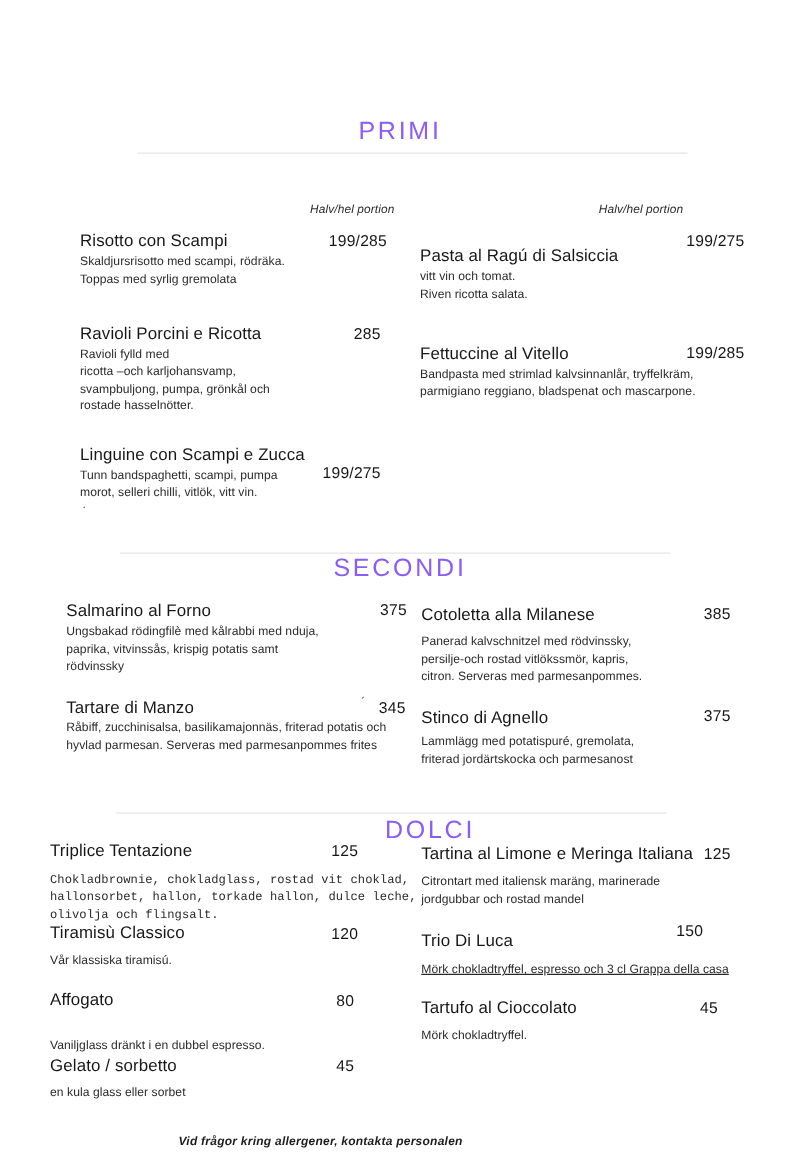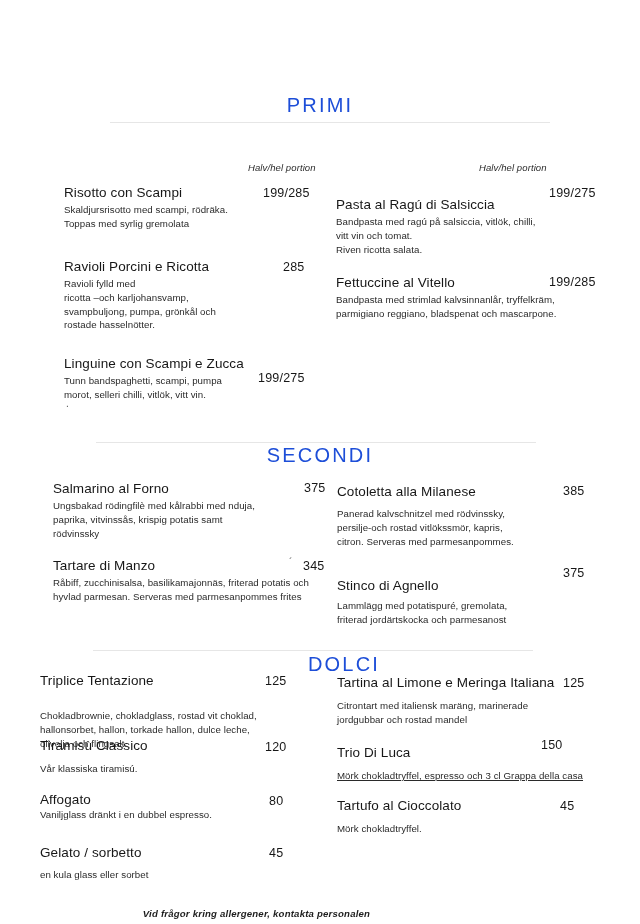--- a/index.html
+++ b/index.html
@@ -23,21 +23,21 @@
   }
 
   
   .section-heading {
     position: absolute;
     width: 640px;
     text-align: center;
     font-size: 20px;
     font-weight: 300;
     letter-spacing: 2.2px;
-    color: #1d4ed8;
+    color: #8b5cf6;
     font-family: "Liberation Sans", sans-serif;
   }
   .rule {
     position: absolute;
     height: 1px;
     background: #e6e6e6;
   }
 
   
   .item {
@@ -129,21 +129,20 @@
       <span class="ln">Tunn bandspaghetti, scampi, pumpa</span>
       <span class="ln">morot, selleri chilli, vitlök, vitt vin.</span>
     </div>
   </div>
   <div class="stray-mark" style="top:398px; left:66px;">.</div>
   <div class="price" style="top:371px; left:258px;">199/275</div>
 
   <div class="item" style="top:197px; left:336px; width:250px;">
     <div class="item-title">Pasta al Ragú di Salsiccia</div>
     <div class="item-desc">
-      <span class="ln">Bandpasta med ragú på salsiccia,  vitlök, chilli,</span>
       <span class="ln">vitt vin och tomat.</span>
       <span class="ln">Riven ricotta salata.</span>
     </div>
   </div>
   <div class="price" style="top:186px; left:549px;">199/275</div>
 
   <div class="item" style="top:275px; left:336px; width:250px;">
     <div class="item-title">Fettuccine al Vitello</div>
     <div class="item-desc">
       <span class="ln">Bandpasta med strimlad kalvsinnanlår, tryffelkräm,</span>
@@ -178,53 +177,53 @@
   <div class="item" style="top:484px; left:337px; width:240px;">
     <div class="item-title">Cotoletta alla Milanese</div>
     <div class="item-desc" style="margin-top:7px;">
       <span class="ln">Panerad kalvschnitzel med rödvinssky,</span>
       <span class="ln">persilje-och rostad vitlökssmör, kapris,</span>
       <span class="ln">citron. Serveras med parmesanpommes.</span>
     </div>
   </div>
   <div class="price" style="top:484px; left:563px;">385</div>
 
-  <div class="item" style="top:566px; left:337px; width:240px;margin-top:12px;">
+  <div class="item" style="top:566px; left:337px; width:240px;">
     <div class="item-title">Stinco di Agnello</div>
     <div class="item-desc" style="margin-top:5px;">
       <span class="ln">Lammlägg med potatispuré, gremolata,</span>
       <span class="ln">friterad jordärtskocka och parmesanost</span>
     </div>
   </div>
   <div class="price" style="top:566px; left:563px;">375</div>
 
   <div class="rule" style="top:650px; left:93px; width:440px;"></div>
   <div class="section-heading" style="top:653px;margin-left:24px;">DOLCI</div>
 
   <div class="item" style="top:673px; left:40px; width:260px;">
     <div class="item-title">Triplice Tentazione</div>
-    <div class="item-desc" style="margin-top:20px;">
+    <div class="item-desc" style="margin-top:8px;font-family:Liberation Mono, monospace;">
       <span class="ln">Chokladbrownie, chokladglass, rostad vit choklad,</span>
       <span class="ln">hallonsorbet, hallon, torkade hallon, dulce leche,</span>
       <span class="ln">olivolja och flingsalt.</span>
     </div>
   </div>
   <div class="price" style="top:674px; left:265px;">125</div>
 
   <div class="item" style="top:738px; left:40px; width:260px;">
     <div class="item-title">Tiramisù Classico</div>
     <div class="item-desc" style="margin-top:8px;">
       <span class="ln">Vår klassiska tiramisú.</span>
     </div>
   </div>
   <div class="price" style="top:740px; left:265px;">120</div>
 
   <div class="item" style="top:792px; left:40px; width:260px;">
     <div class="item-title">Affogato</div>
-    <div class="item-desc" style="margin-top:0;">
+    <div class="item-desc" style="margin-top:22px;">
       <span class="ln">Vaniljglass dränkt i en dubbel espresso.</span>
     </div>
   </div>
   <div class="price" style="top:794px; left:269px;">80</div>
 
   <div class="item" style="top:845px; left:40px; width:270px;">
     <div class="item-title">Gelato / sorbetto</div>
     <div class="item-desc" style="margin-top:7px;">
       <span class="ln">en kula glass eller sorbet</span>
     </div>

